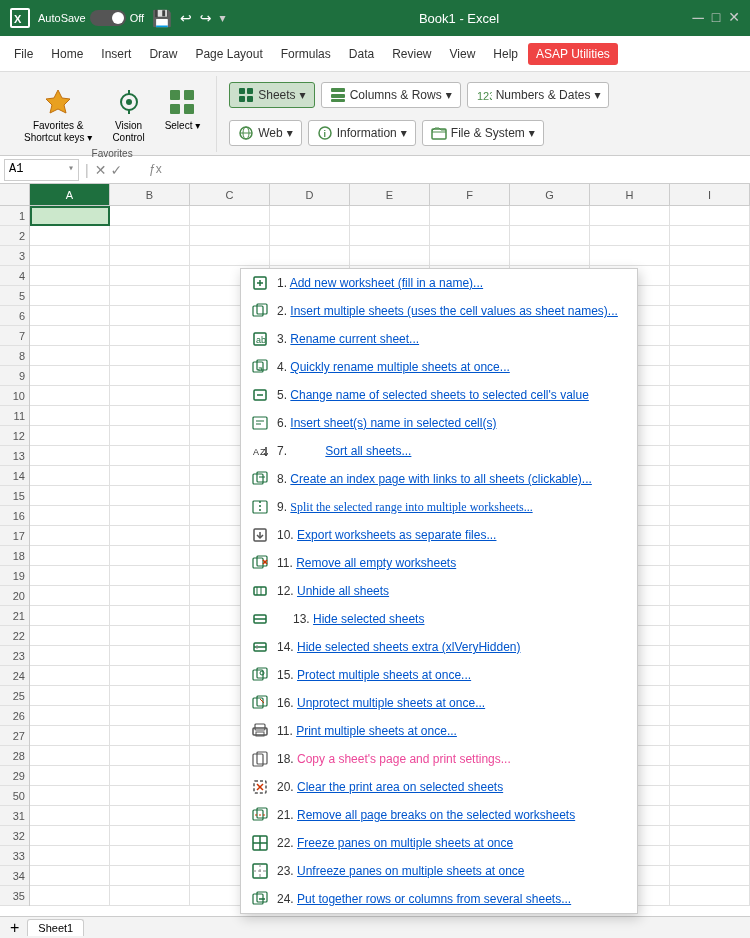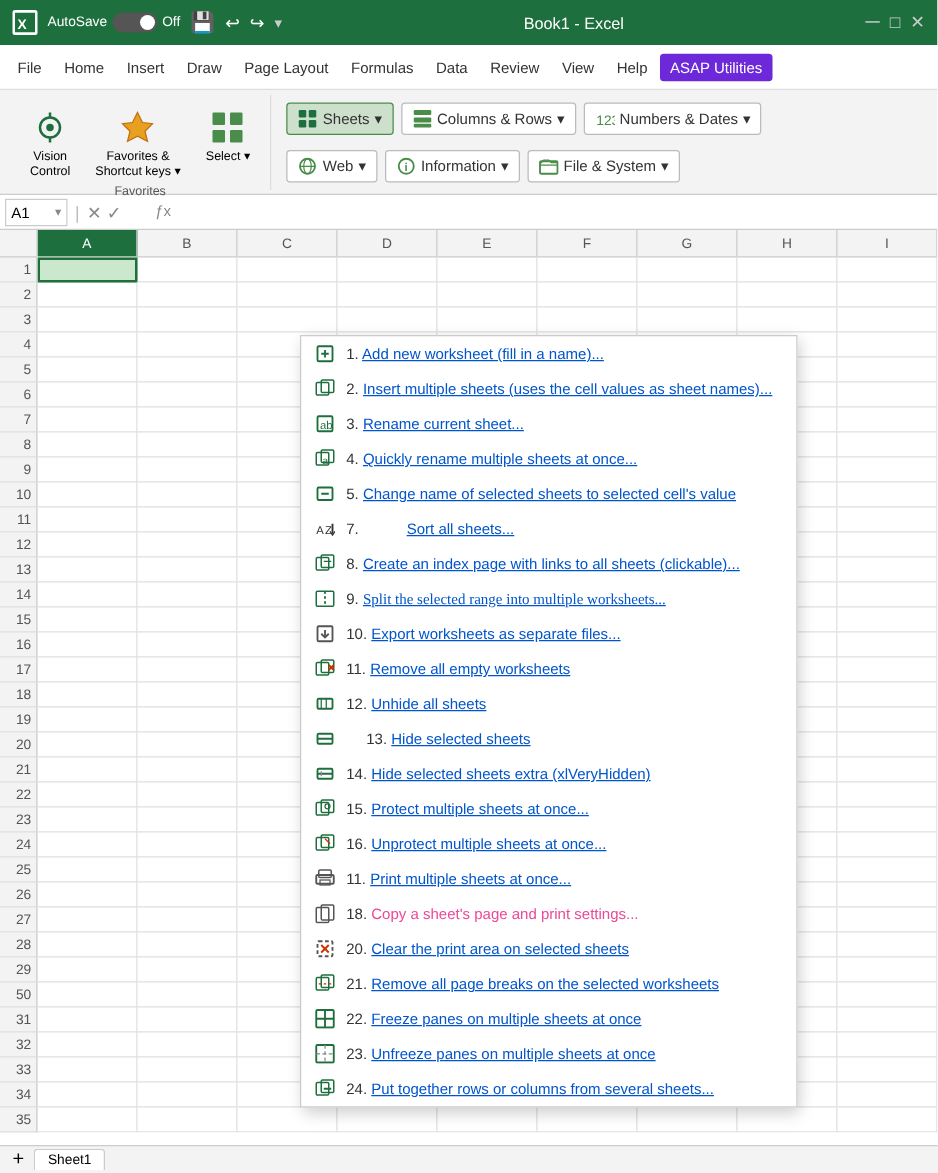--- a/index.html
+++ b/index.html
@@ -33,21 +33,21 @@
       padding: 0 6px;
       gap: 2px;
     }
     .menu-item {
       padding: 4px 8px;
       border-radius: 3px;
       cursor: pointer;
       font-size: 12px;
       color: #333;
     }
-    .menu-item.active { background: #6d28d9; color: white; }
+    .menu-item.active { background: #ef4444; color: white; }
 
     
     .ribbon {
       background: #f3f3f3;
       border-bottom: 1px solid #ccc;
       height: 84px;
       display: flex;
       align-items: center;
       padding: 4px 8px;
       gap: 4px;
@@ -104,26 +104,26 @@
     .formula-bar {
       display: flex;
       align-items: center;
       border-bottom: 1px solid #ccc;
       height: 28px;
       padding: 0 4px;
       gap: 4px;
     }
     .name-box {
       border: 1px solid #ccc;
-      width: 50px;
+      width: 75px;
       height: 22px;
       padding: 2px 4px;
       font-size: 12px;
       display: flex;
-      align-items: center;
+      font-family: Liberation Mono, monospace;
     }
     .formula-divider { color: #bbb; font-size: 14px; padding: 0 2px; }
     .formula-icons { display: flex; gap: 4px; color: #888; font-size: 14px; }
     .formula-input { flex: 1; border: none; outline: none; font-size: 12px; padding: 2px 4px; }
 
     
     .row-headers {
       width: 30px;
       background: #f3f3f3;
       border-right: 1px solid #ccc;
@@ -277,35 +277,35 @@
   <div class="menu-item active">ASAP Utilities</div>
 </div>
 
 <div class="ribbon" style="position:relative;">
 
   <div class="ribbon-group">
     <div style="display:flex;gap:8px;align-items:flex-start;flex:1;padding-top:4px;">
       <div class="ribbon-btn-large">
         <div class="ribbon-icon-large">
           <svg width="32" height="32" viewBox="0 0 32 32">
+            <polygon points="16,4 20,12 28,13 22,19 24,27 16,23 8,27 10,19 4,13 12,12" fill="#e8a020" stroke="#c07010" stroke-width="1"></polygon>
+          </svg>
+        </div>
+        <div class="ribbon-btn-label" style="font-size:10px;text-align:center;">Favorites &amp;<br>Shortcut keys ▾</div>
+      </div>
+      <div class="ribbon-btn-large">
+        <div class="ribbon-icon-large">
+          <svg width="32" height="32" viewBox="0 0 32 32">
             <circle cx="16" cy="16" r="8" fill="none" stroke="#1e6f3e" stroke-width="2"></circle>
             <circle cx="16" cy="16" r="3" fill="#1e6f3e"></circle>
             <line x1="16" y1="4" x2="16" y2="8" stroke="#1e6f3e" stroke-width="2"></line>
             <line x1="16" y1="24" x2="16" y2="28" stroke="#1e6f3e" stroke-width="2"></line>
           </svg>
         </div>
         <div class="ribbon-btn-label">Vision<br>Control</div>
-      </div>
-      <div class="ribbon-btn-large">
-        <div class="ribbon-icon-large">
-          <svg width="32" height="32" viewBox="0 0 32 32">
-            <polygon points="16,4 20,12 28,13 22,19 24,27 16,23 8,27 10,19 4,13 12,12" fill="#e8a020" stroke="#c07010" stroke-width="1"></polygon>
-          </svg>
-        </div>
-        <div class="ribbon-btn-label" style="font-size:10px;text-align:center;">Favorites &amp;<br>Shortcut keys ▾</div>
       </div>
       <div class="ribbon-btn-large">
         <div class="ribbon-icon-large">
           <svg width="32" height="32" viewBox="0 0 32 32">
             <rect x="4" y="4" width="10" height="10" fill="#4a8c4a" rx="1"></rect>
             <rect x="18" y="4" width="10" height="10" fill="#4a8c4a" rx="1"></rect>
             <rect x="4" y="18" width="10" height="10" fill="#4a8c4a" rx="1"></rect>
             <rect x="18" y="18" width="10" height="10" fill="#4a8c4a" rx="1"></rect>
           </svg>
         </div>
@@ -876,20 +876,30 @@
           <svg width="16" height="16" viewBox="0 0 16 16">
             <rect x="2" y="3" width="12" height="10" fill="none" stroke="#1e6f3e" stroke-width="1.5" rx="1"></rect>
             <line x1="5" y1="8" x2="11" y2="8" stroke="#1e6f3e" stroke-width="1.5"></line>
           </svg>
         </div>
         <div class="menu-item-text"><span style="color:#333;">5.</span> <span style="color:#0055cc;text-decoration:underline;">Change name of selected sheets to selected cell's value</span></div>
       </div>
       <div class="dropdown-menu-item">
         <div class="menu-item-icon">
           <svg width="16" height="16" viewBox="0 0 16 16">
+            <rect x="1" y="2" width="14" height="12" fill="none" stroke="#1e6f3e" stroke-width="1.2" rx="1"></rect>
+            <line x1="4" y1="6" x2="12" y2="6" stroke="#1e6f3e" stroke-width="1"></line>
+            <line x1="4" y1="9" x2="9" y2="9" stroke="#1e6f3e" stroke-width="1"></line>
+          </svg>
+        </div>
+        <div class="menu-item-text"><span style="color:#333;">6.</span> <span style="color:#0055cc;text-decoration:underline;">Insert sheet(s) name in selected cell(s)</span></div>
+      </div>
+      <div class="dropdown-menu-item">
+        <div class="menu-item-icon">
+          <svg width="16" height="16" viewBox="0 0 16 16">
             <text x="1" y="12" font-size="9" fill="#333">A</text>
             <text x="8" y="12" font-size="9" fill="#333">Z</text>
             <line x1="14" y1="4" x2="14" y2="12" stroke="#333" stroke-width="1.5"></line>
             <polyline points="12,10 14,13 16,10" fill="none" stroke="#333" stroke-width="1"></polyline>
           </svg>
         </div>
         <div class="menu-item-text"><span style="color:#333;">7.</span> <span style="color:#0055cc;text-decoration:underline;margin-left:35px;">Sort all sheets...</span></div>
       </div>
       <div class="dropdown-menu-item">
         <div class="menu-item-icon">

